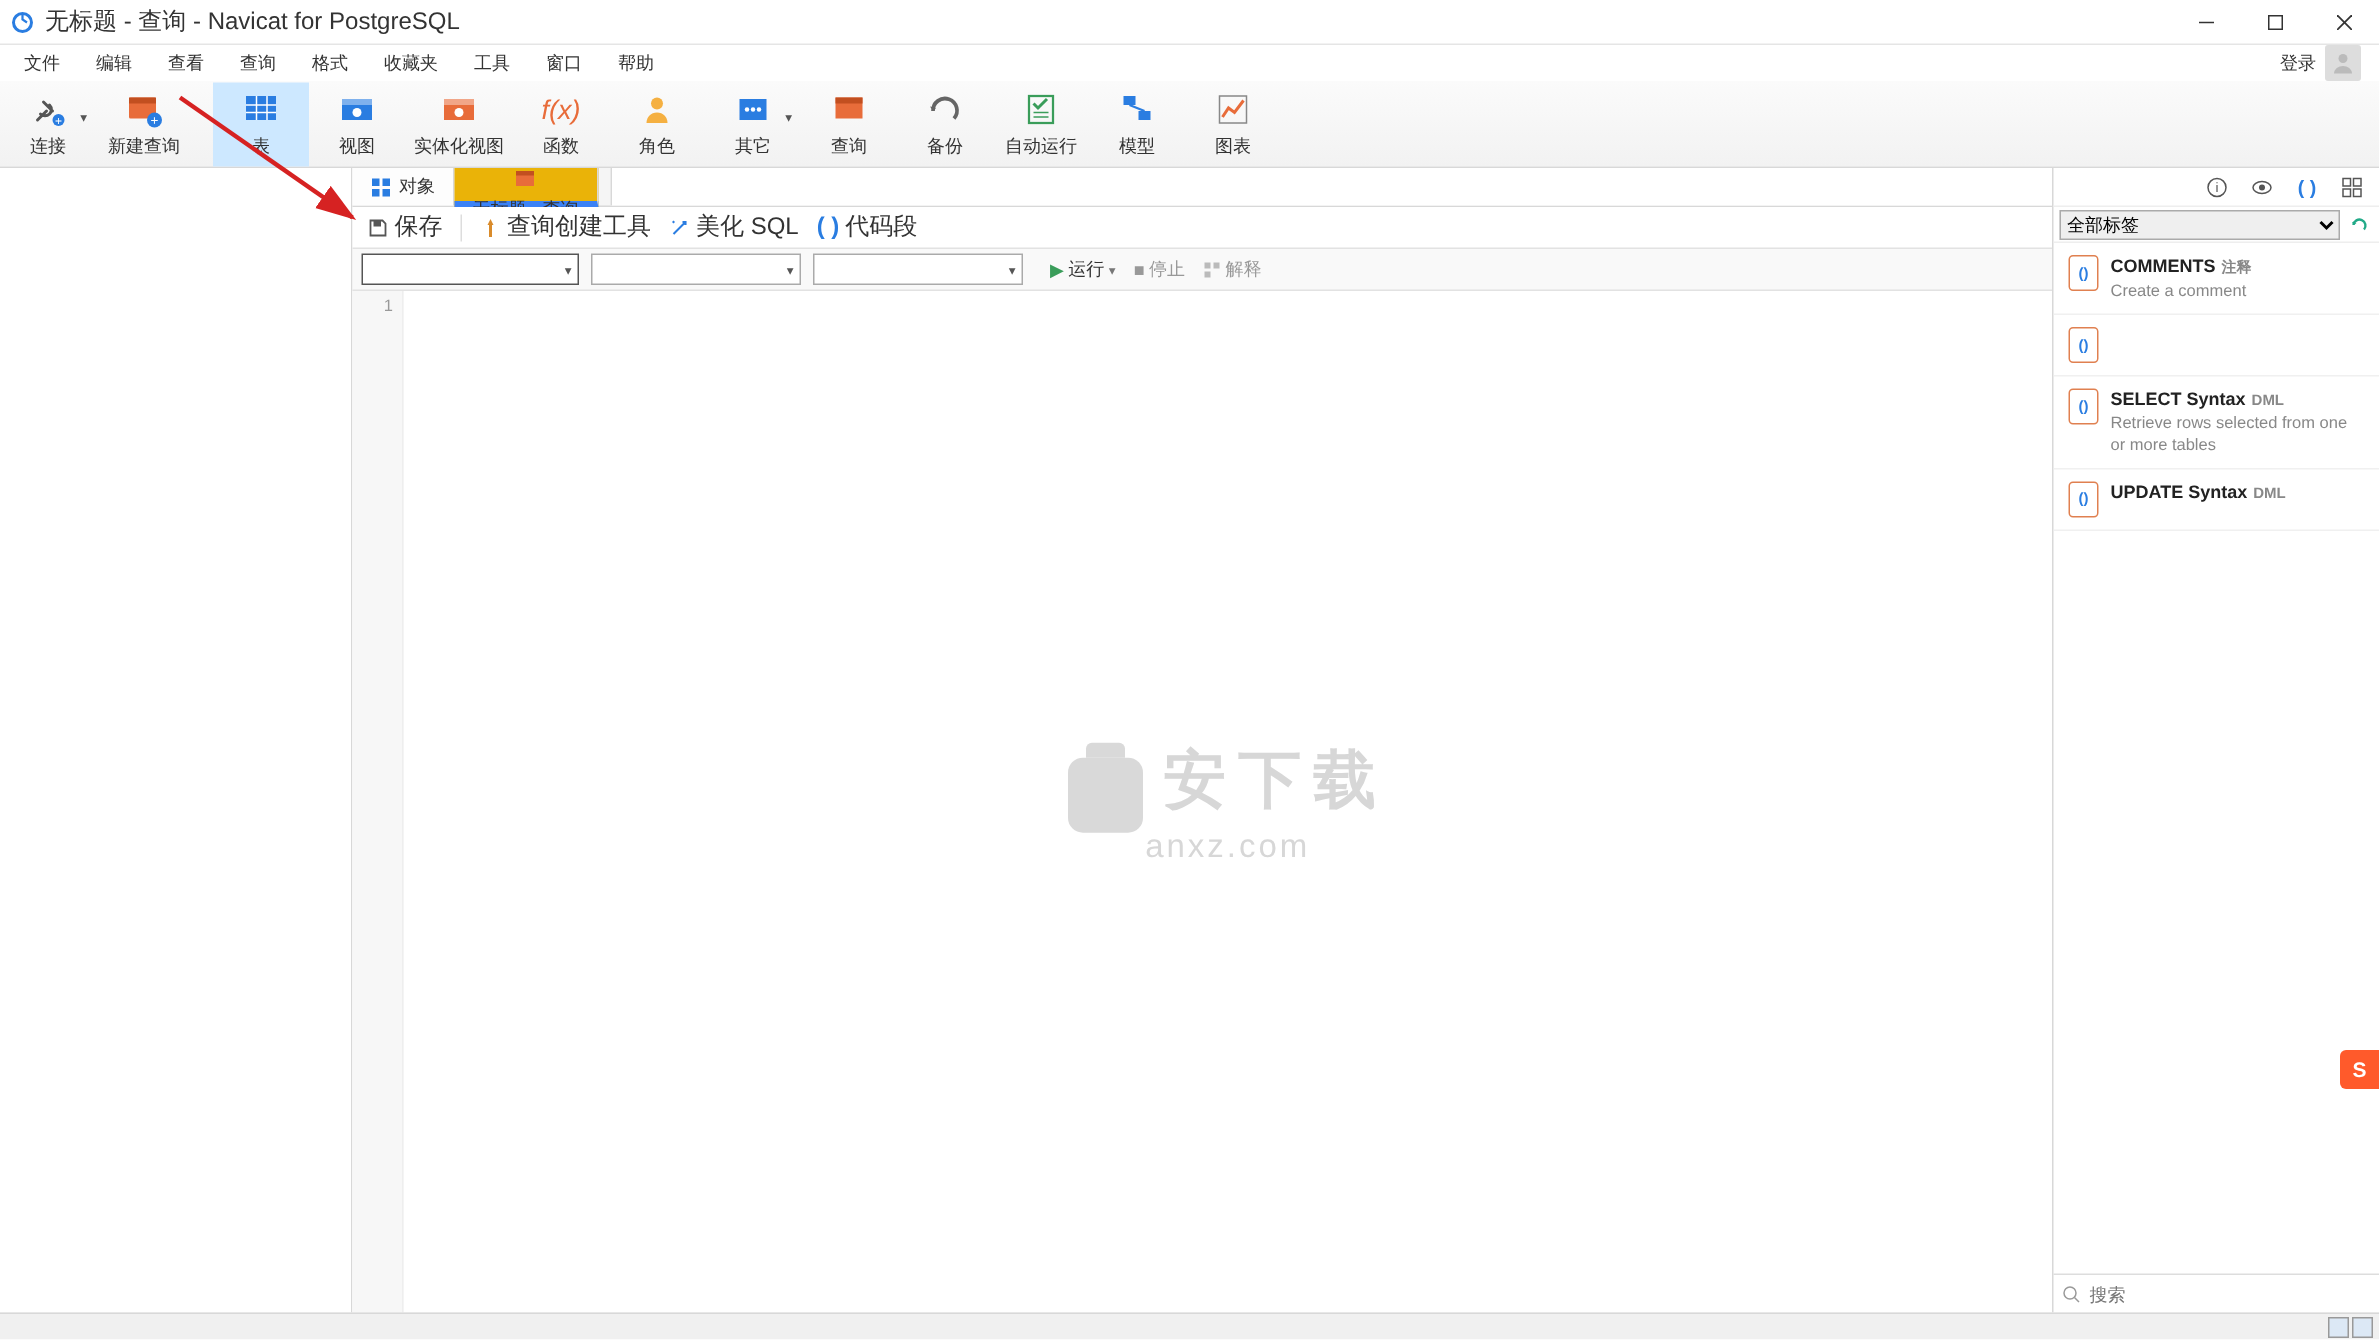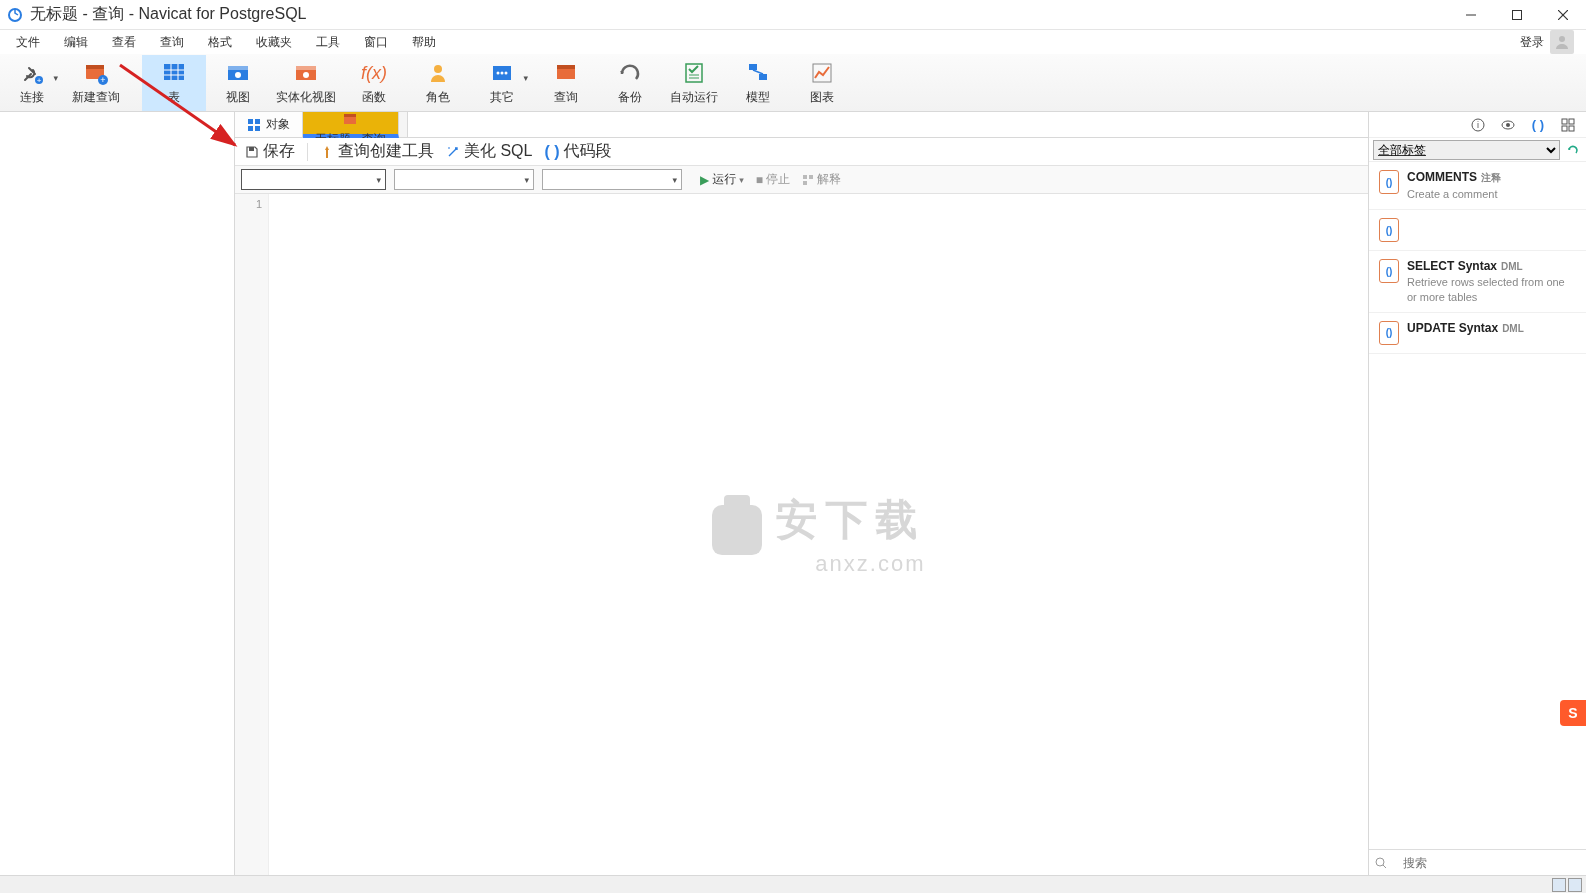--- a/index.html
+++ b/index.html
@@ -47,39 +47,39 @@
 .combo-row { height:28px; display:flex; align-items:center; gap:8px; padding:0 6px; border-bottom:1px solid #e2e2e2; background:#f9f9f9; }
 .combo { height:21px; border:1px solid #aaa; background:#fff; display:flex; align-items:center; justify-content:flex-end; padding:0 4px; font-size:12px; position:relative; }
 .combo .arrow { font-size:9px; color:#555; }
 .run-group { display:flex; align-items:center; gap:4px; margin-left:6px; }
 .run-btn { display:flex; align-items:center; gap:3px; font-size:12px; color:#333; padding:2px 4px; }
 .run-btn.disabled { color:#999; }
 
 .editor-area { flex:1; display:flex; background:#fff; position:relative; }
 .gutter { width:34px; background:#f7f7f7; border-right:1px solid #eee; text-align:right; padding:4px 6px 0 0; color:#999; font-size:11px; font-family:Consolas,monospace; }
 .code { flex:1; position:relative; }
-.watermark { position:absolute; left:50%; top:50%; transform:translate(-50%,-50%); color:#d7d7d7; text-align:right; pointer-events:none; }
+.watermark { position:absolute; left:50%; top:50%; transform:translate(-50%,-50%); color:#d7d7d7; text-align:center; pointer-events:none; }
 .watermark .wm-top { font-size:42px; letter-spacing:8px; font-weight:bold; }
 .watermark .wm-bot { font-size:22px; letter-spacing:2px; margin-top:-4px; }
 .wm-icon { display:inline-block; width:50px; height:50px; border-radius:10px; background:#d9d9d9; margin-right:14px; vertical-align:middle; position:relative; }
 .wm-icon::before { content:""; position:absolute; top:-10px; left:12px; width:26px; height:10px; background:#d9d9d9; border-radius:4px 4px 0 0; }
 
 
 .rp-iconrow { height:26px; display:flex; align-items:center; justify-content:flex-end; gap:14px; padding:0 10px; border-bottom:1px solid #eee; }
 .rp-iconrow .ic { width:16px; height:16px; display:flex; align-items:center; justify-content:center; color:#555; }
-.rp-filter { height:24px; display:flex; align-items:center; padding:0 4px; border-bottom:1px solid #eee; gap:4px;text-decoration:underline; }
+.rp-filter { height:24px; display:flex; align-items:center; padding:0 4px; border-bottom:1px solid #eee; gap:4px; }
 .rp-filter select { flex:1; height:20px; font-size:12px; border:1px solid #aaa; }
 .rp-refresh { width:18px; height:18px; display:flex; align-items:center; justify-content:center; color:#2a8; }
 .snippet-list { flex:1; overflow:auto; }
 .snippet { display:flex; gap:8px; padding:8px 10px; border-bottom:1px solid #f0f0f0; }
 .snippet .sicon { width:20px; height:24px; flex-shrink:0; border:1px solid #e08050; border-radius:3px; display:flex; align-items:center; justify-content:center; color:#2a7de1; font-size:10px; font-weight:bold; }
 .snippet .stitle { font-size:12px; font-weight:bold; color:#222; }
 .snippet .stag { font-size:10px; color:#888; font-weight:bold; margin-left:4px; }
 .snippet .sdesc { font-size:11px; color:#888; margin-top:2px; line-height:1.3; }
-.rp-search { height:26px; border-top:1px solid #ddd; display:flex; align-items:center; padding:0 6px; gap:16px; color:#999; }
+.rp-search { height:26px; border-top:1px solid #ddd; display:flex; align-items:center; padding:0 6px; gap:6px; color:#999; }
 
 
 .statusbar { position:absolute; left:0; right:0; bottom:0; height:18px; background:#f0f0f0; border-top:1px solid #d8d8d8; display:flex; justify-content:flex-end; align-items:center; padding:0 4px; gap:2px; }
 .sb-toggle { width:14px; height:14px; border:1px solid #999; background:#dce8f5; }
 
 
 .arrow-annot { position:absolute; pointer-events:none; z-index:50; }
 
 
 .ime-badge { position:absolute; right:0; top:700px; width:26px; height:26px; background:#ff5a2b; border-radius:4px 0 0 4px; color:#fff; display:flex; align-items:center; justify-content:center; font-weight:bold; font-size:14px; }

